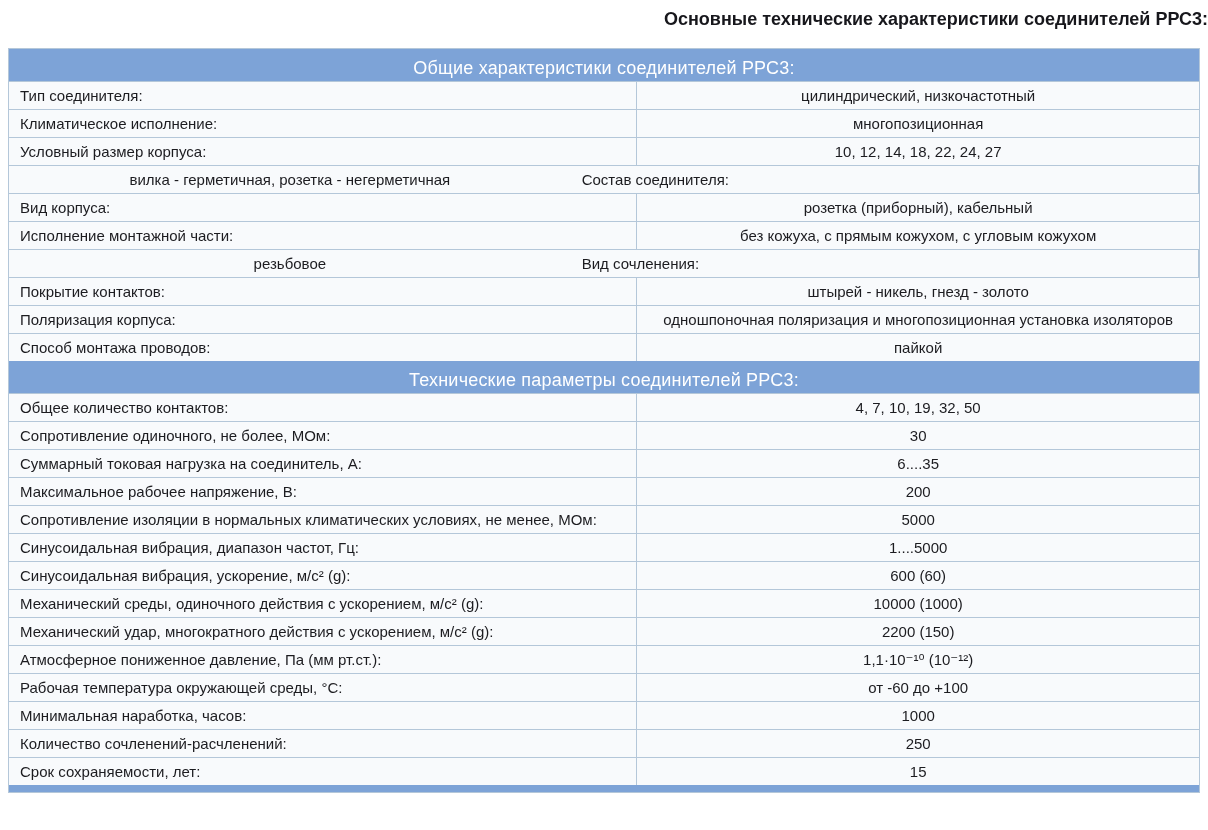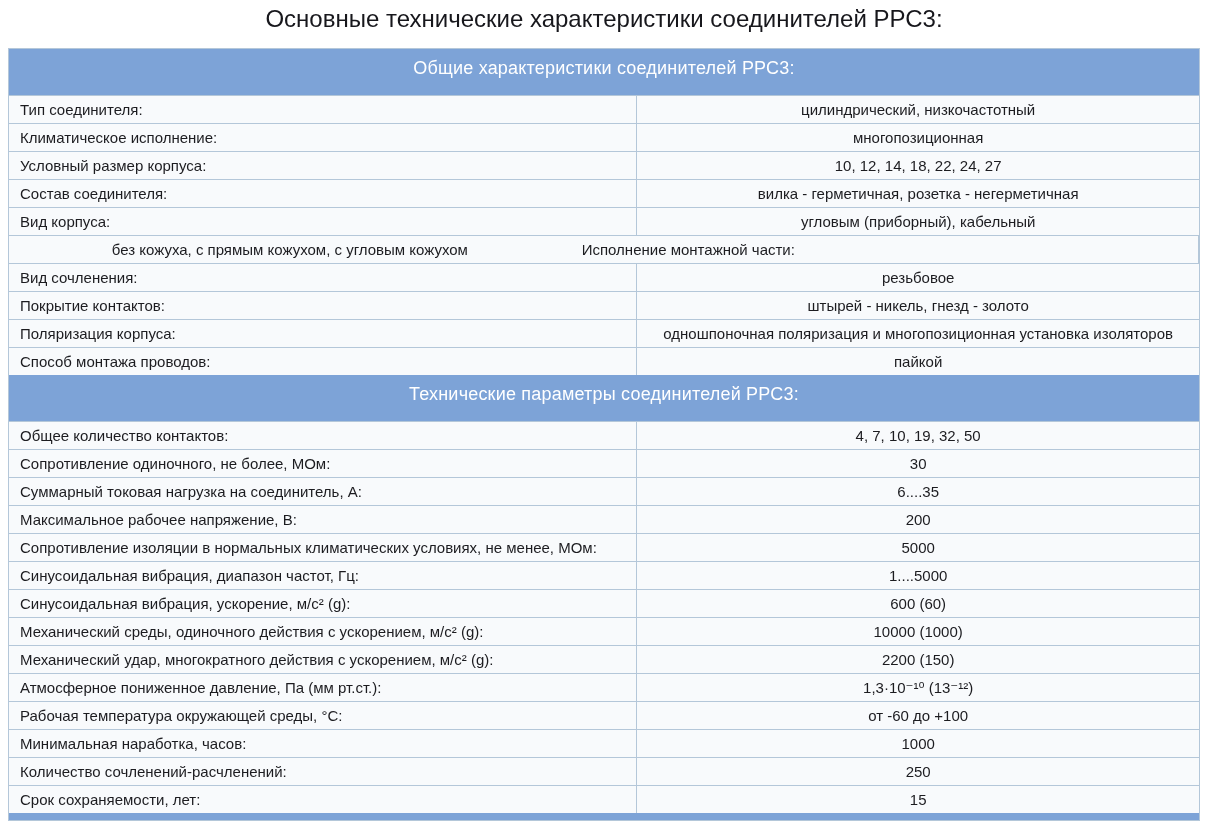--- a/index.html
+++ b/index.html
@@ -15,40 +15,40 @@
   html,body{margin:0;padding:0;}
   body{
     width:1208px;
     height:830px;
     background:var(--page-bg);
     font-family:"Liberation Sans","DejaVu Sans",sans-serif;
     color:var(--text);
     overflow:hidden;
   }
   .page-title{
-    text-align:center;
-    font-size:24px;
-    font-weight:normal;
+    text-align:right;
+    font-size:18px;
+    font-weight:bold;
     color:var(--title-text);
     line-height:24px;
     margin:7px 0 0 0;
     height:41px;
   }
   .spec-table{
     margin:0 8px;
     border:1px solid var(--border);
     background:var(--cell-bg);
   }
   .section-header{
     background:var(--header-bg);
     color:var(--header-text);
     text-align:center;
     font-size:18px;
     font-weight:400;
-    height:46px;
+    height:32px;
     line-height:38px;
     letter-spacing:.2px;
   }
   .row{
     display:flex;
     border-top:1px solid var(--border);
     background:var(--cell-bg);
   }
   .row:first-of-type{border-top:none;}
   .cell{
@@ -91,34 +91,34 @@
   </div>
   <div class="row">
     <div class="cell label">Климатическое исполнение:</div>
     <div class="cell value">многопозиционная</div>
   </div>
   <div class="row">
     <div class="cell label">Условный размер корпуса:</div>
     <div class="cell value">10, 12, 14, 18, 22, 24, 27</div>
   </div>
   <div class="row">
+    <div class="cell value">вилка - герметичная, розетка - негерметичная</div>
     <div class="cell label">Состав соединителя:</div>
-    <div class="cell value">вилка - герметичная, розетка - негерметичная</div>
   </div>
   <div class="row">
     <div class="cell label">Вид корпуса:</div>
-    <div class="cell value">угловым (приборный), кабельный</div>
+    <div class="cell value">розетка (приборный), кабельный</div>
   </div>
   <div class="row">
+    <div class="cell label">Исполнение монтажной части:</div>
     <div class="cell value">без кожуха, с прямым кожухом, с угловым кожухом</div>
-    <div class="cell label">Исполнение монтажной части:</div>
   </div>
   <div class="row">
+    <div class="cell value">резьбовое</div>
     <div class="cell label">Вид сочленения:</div>
-    <div class="cell value">резьбовое</div>
   </div>
   <div class="row">
     <div class="cell label">Покрытие контактов:</div>
     <div class="cell value">штырей - никель, гнезд - золото</div>
   </div>
   <div class="row">
     <div class="cell label">Поляризация корпуса:</div>
     <div class="cell value">одношпоночная поляризация и многопозиционная установка изоляторов</div>
   </div>
   <div class="row">
@@ -159,21 +159,21 @@
   <div class="row">
     <div class="cell label">Механический среды, одиночного действия с ускорением, м/с² (g):</div>
     <div class="cell value">10000 (1000)</div>
   </div>
   <div class="row">
     <div class="cell label">Механический удар, многократного действия с ускорением, м/с² (g):</div>
     <div class="cell value">2200 (150)</div>
   </div>
   <div class="row">
     <div class="cell label">Атмосферное пониженное давление, Па (мм рт.ст.):</div>
-    <div class="cell value">1,3·10⁻¹⁰ (13⁻¹²)</div>
+    <div class="cell value">1,1·10⁻¹⁰ (10⁻¹²)</div>
   </div>
   <div class="row">
     <div class="cell label">Рабочая температура окружающей среды, °С:</div>
     <div class="cell value">от -60 до +100</div>
   </div>
   <div class="row">
     <div class="cell label">Минимальная наработка, часов:</div>
     <div class="cell value">1000</div>
   </div>
   <div class="row">

